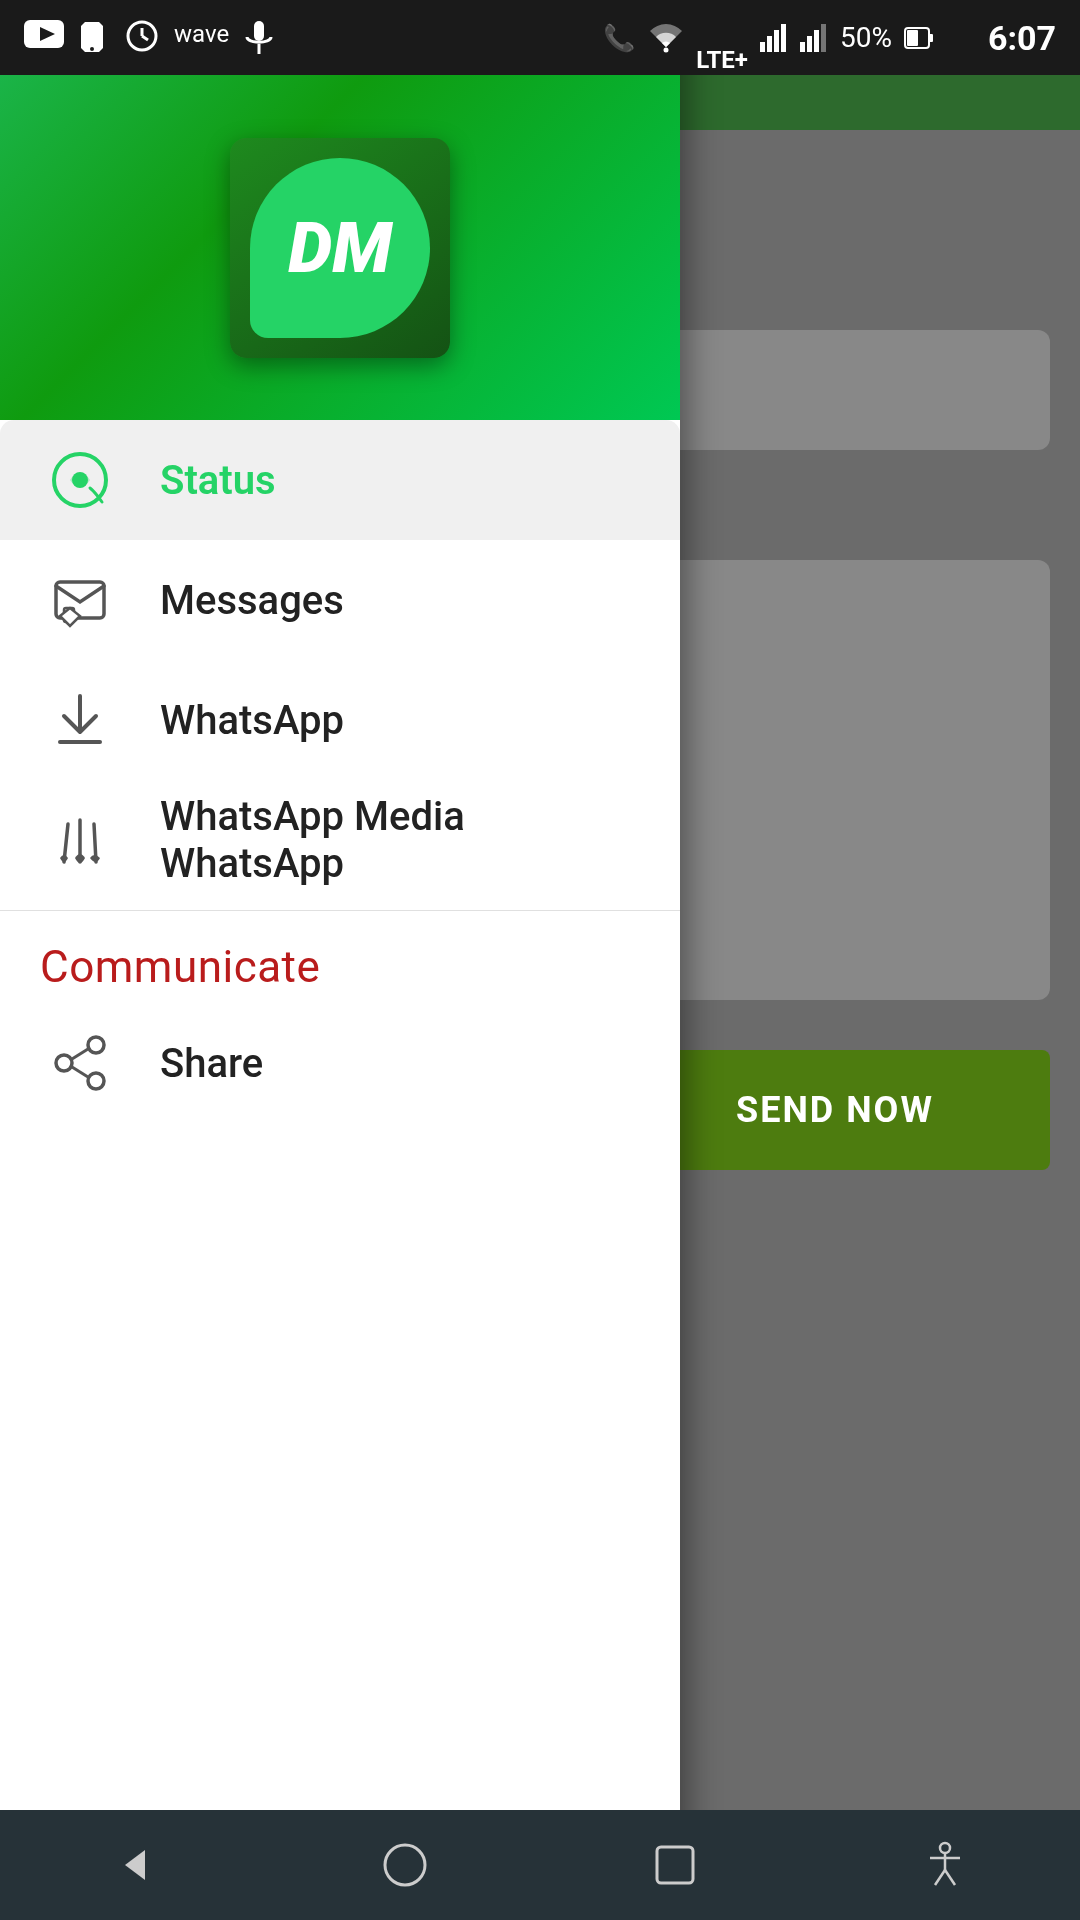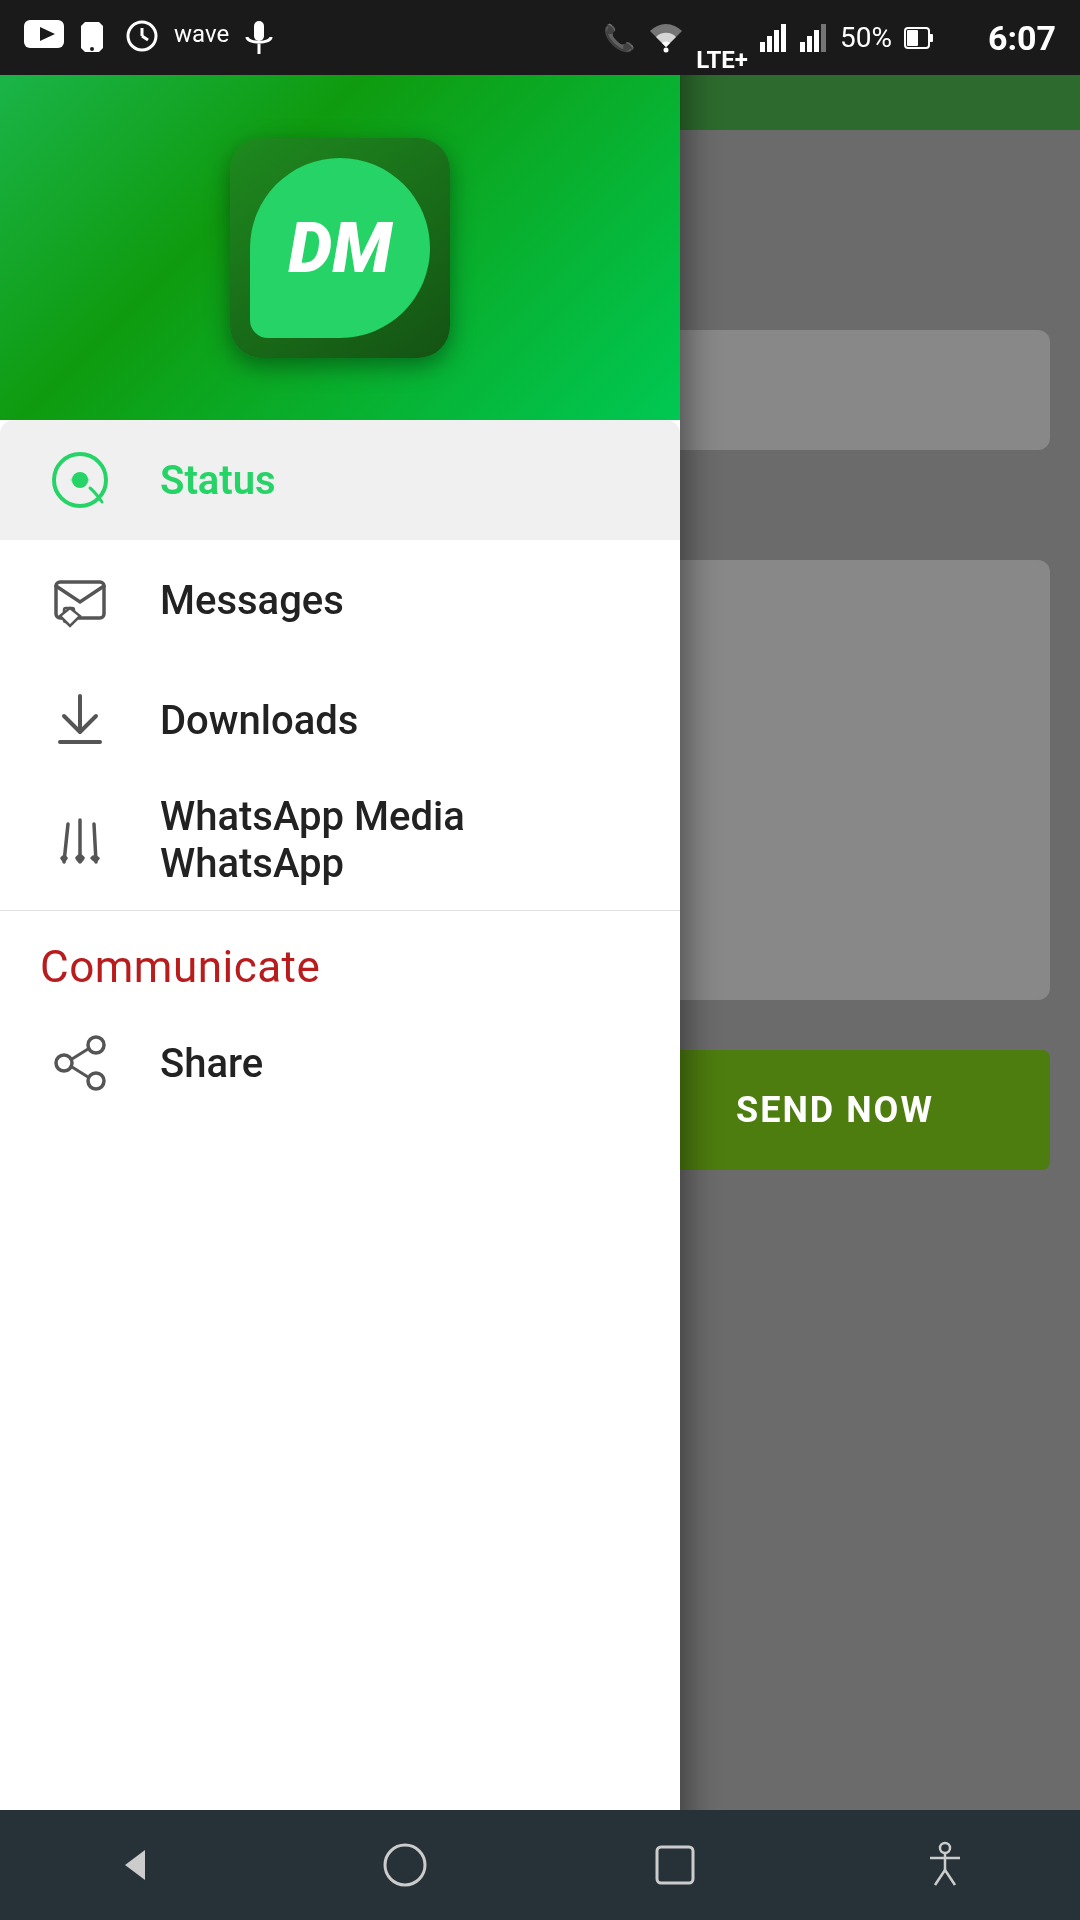--- a/index.html
+++ b/index.html
@@ -122,21 +122,21 @@
       align-items: center;
       justify-content: center;
       flex-shrink: 0;
       padding-top: 75px;
     }
 
     .app-logo {
       width: 220px;
       height: 220px;
       background: linear-gradient(145deg, #1e8a1e, #145214);
-      border-radius: 32px;
+      border-radius: 16px;
       display: flex;
       align-items: center;
       justify-content: center;
       box-shadow: 0 8px 24px rgba(0,0,0,0.4);
       position: relative;
     }
 
     .app-logo-bubble {
       width: 180px;
       height: 180px;
@@ -390,21 +390,21 @@
       </div>
 
       <div class="menu-item">
         <div class="menu-icon">
           <svg width="60" height="60" viewBox="0 0 60 60" fill="none">
             <line x1="30" y1="6" x2="30" y2="40" stroke="#555" stroke-width="4" stroke-linecap="round"></line>
             <polyline points="14,26 30,42 46,26" stroke="#555" stroke-width="4" stroke-linejoin="round" fill="none" stroke-linecap="round"></polyline>
             <line x1="10" y1="52" x2="50" y2="52" stroke="#555" stroke-width="4" stroke-linecap="round"></line>
           </svg>
         </div>
-        <span class="menu-label">Downloads</span>
+        <span class="menu-label">WhatsApp</span>
       </div>
 
       <div class="menu-item">
         <div class="menu-icon">
           <svg width="60" height="60" viewBox="0 0 60 60" fill="none">
 
             <line x1="18" y1="14" x2="14" y2="52" stroke="#555" stroke-width="3.5" stroke-linecap="round"></line>
             <path d="M10 48 Q14 42 18 48 Q14 56 10 48z" fill="#555"></path>
             <line x1="30" y1="10" x2="30" y2="52" stroke="#555" stroke-width="3.5" stroke-linecap="round"></line>
             <path d="M25 48 Q30 40 35 48 Q30 58 25 48z" fill="#555"></path>

